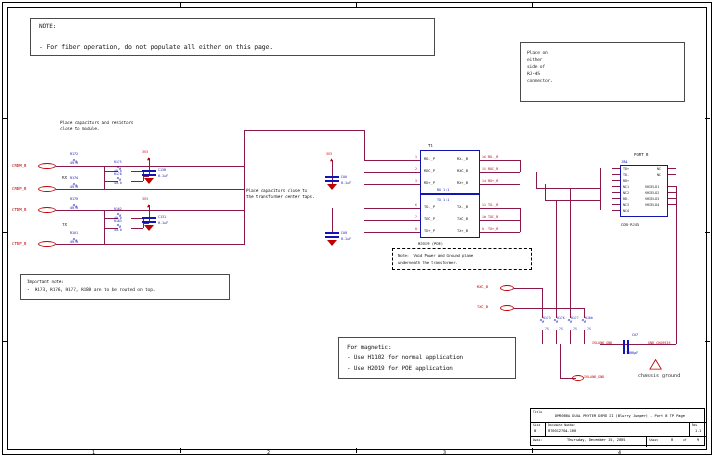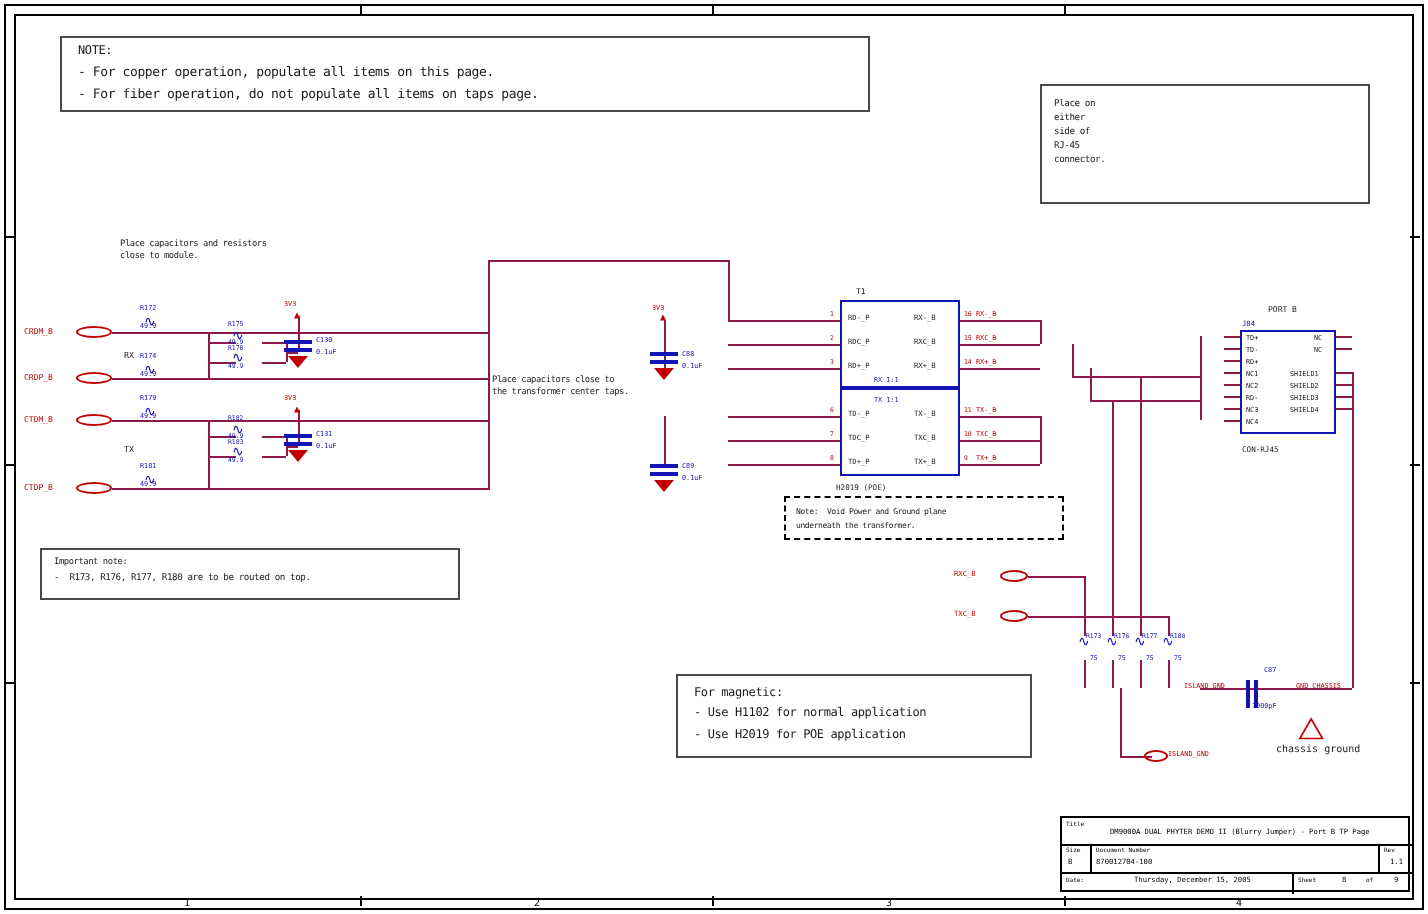--- a/index.html
+++ b/index.html
@@ -39,22 +39,21 @@
 </head>
 <body>
 
 <div id="sheet">
 
   <div class="bdr frame-outer"></div>
   <div class="bdr frame-inner"></div>
 
   <div class="notebox" style="left:30px;top:18px;width:405px;height:38px;">
     <div class="notetxt" style="left:8px;top:3px;font-size:6px;">NOTE:</div>
-    <div class="notetxt" style="left:8px;top:13px;font-size:6.5px;">- For copper operation, populate all items on this page.</div>
-    <div class="notetxt" style="left:8px;top:24px;font-size:6.5px;">- For fiber operation, do not populate all items on taps page.</div>
+    <div class="notetxt" style="left:8px;top:24px;font-size:6.5px;">- For fiber operation, do not populate all either on this page.</div>
   </div>
 
   <div class="notebox" style="left:520px;top:42px;width:165px;height:60px;">
     <div class="notetxt" style="left:6px;top:6px;font-size:4.6px;line-height:7px;"><span>Place on</span><br><span>either</span><br><span>side of</span><br><span>RJ-45</span><br><span>connector.</span></div>
 
     <div class="earth" style="left:596px;top:82px;">⃤</div>
     <div class="cap" style="left:556px;top:68px;">
       
     </div>
     <div class="cap" style="left:556px;top:82px;">

